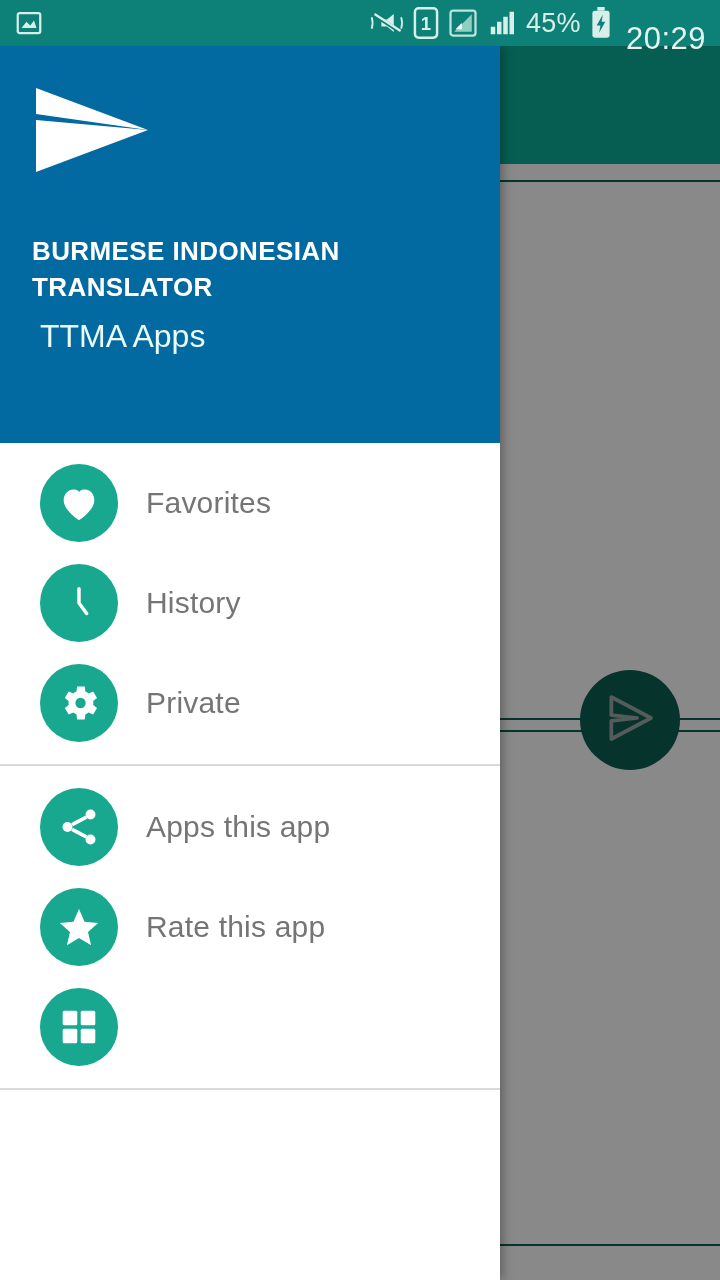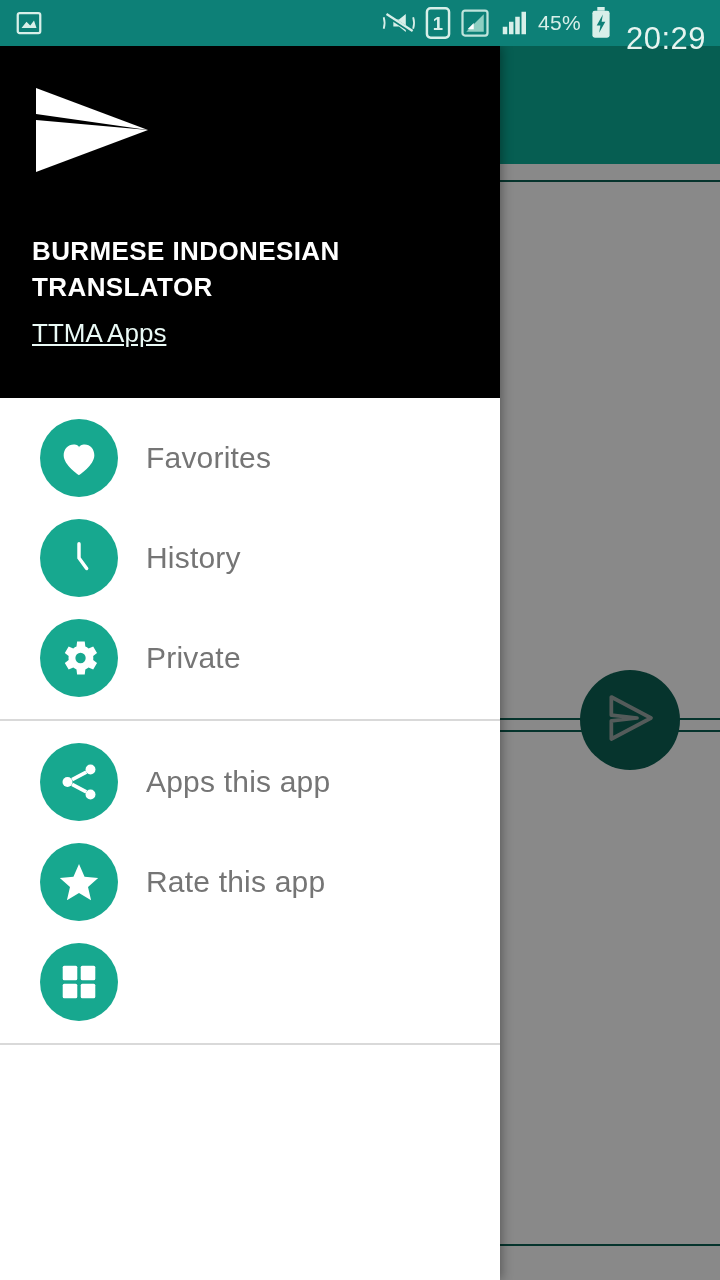--- a/index.html
+++ b/index.html
@@ -42,43 +42,43 @@
   
   .statusbar {
     position:absolute; left:0; top:0; width:720px; height:46px;
     background:#0D8077; color:#d8efe9;
     display:flex; align-items:center; padding:0 14px;
     z-index:40;
   }
   .sb-left { display:flex; align-items:center; gap:10px; }
   .sb-right { margin-left:auto; display:flex; align-items:center; gap:9px; }
   .sb-icon { display:flex; align-items:center; }
-  .sb-text { font-size:21px; font-weight:400; letter-spacing:.3px; color:#d8efe9; }
+  .sb-text { font-size:27px; font-weight:400; letter-spacing:.3px; color:#d8efe9; }
   .sb-time { font-size:31px; font-weight:400; letter-spacing:.5px; color:#e6f4f0; margin-left:5px;margin-top:32px; }
 
   
   .drawer {
     position:absolute; left:0; top:46px; width:500px; bottom:0;
     background:#ffffff; z-index:30;
     box-shadow:2px 0 10px rgba(0,0,0,.35);
     display:flex; flex-direction:column;
   }
   .drawer-header {
-    height:352px; background:#000000; flex:0 0 auto;
+    height:397px; background:#0369a1; flex:0 0 auto;
     padding:36px 32px 0 32px; position:relative;
   }
   .drawer-logo { width:120px; height:96px; }
   .drawer-title {
     position:absolute; left:32px; top:188px; right:24px;
     color:#ffffff; font-size:26px; font-weight:700;
     line-height:1.38; letter-spacing:.4px;
   }
   .drawer-subtitle {
-    position:absolute; left:32px; top:272px;
-    color:#eafaf6; font-size:26px; font-weight:400;text-decoration:underline;
+    position:absolute; left:40px; top:272px;
+    color:#eafaf6; font-size:32px; font-weight:400;
   }
 
   .drawer-list { flex:1 1 auto; padding-top:10px; }
   .nav-item {
     display:flex; align-items:center;
     height:100px; padding-left:40px;
   }
   .nav-badge {
     width:78px; height:78px; border-radius:50%;
     background:#17A88F; flex:0 0 auto;

